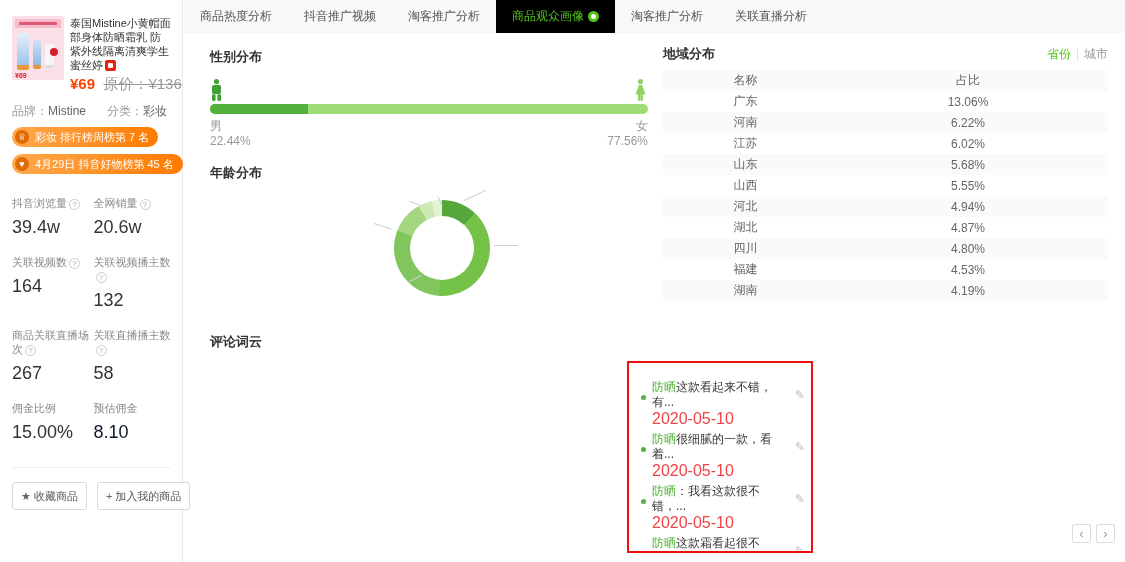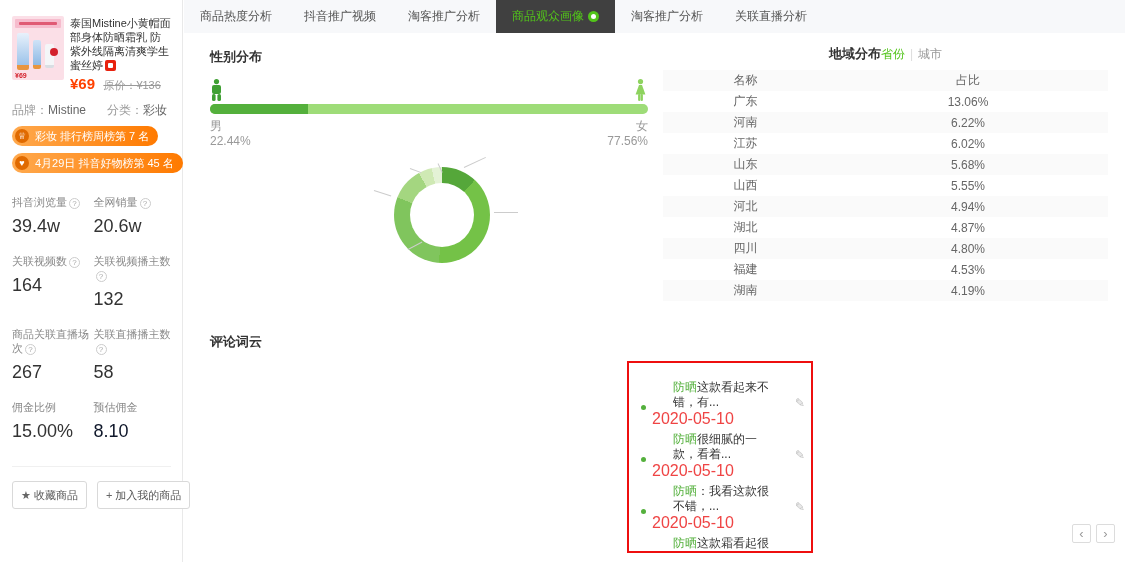--- a/index.html
+++ b/index.html
@@ -20,42 +20,42 @@
   .t2{left:21px;top:24px;width:8px;height:25px;background:linear-gradient(#cfe3f7,#8db8e4);border-bottom:4px solid #e8953f;}
   .t3{left:33px;top:28px;width:9px;height:21px;background:#f4f6f8;border-bottom:3px solid #d9dee3;}
   .t3::after{content:"";position:absolute;right:-4px;top:4px;width:8px;height:8px;border-radius:50%;background:#d3202c;}
   .pi-caption{position:absolute;left:3px;bottom:1px;font-size:7px;color:#d3202c;font-weight:700;}
   .prod-info{margin-left:6px;flex:1;min-width:0;}
   .prod-title{font-size:11px;line-height:14px;color:#333;}
   .plat-badge{display:inline-block;width:11px;height:11px;background:#e8220e;border-radius:2px;vertical-align:-2px;margin-left:2px;position:relative;}
   .plat-badge::after{content:"";position:absolute;inset:3px;background:#fff;border-radius:1px;}
   .price-row{margin-top:3px;white-space:nowrap;}
   .price{color:var(--price-red);font-size:15px;font-weight:700;}
-  .orig{color:#999;font-size:11px;text-decoration:line-through;margin-left:5px;}
+  .orig{color:#999;font-size:15px;text-decoration:line-through;margin-left:5px;}
   .brand-row{margin-top:9px;display:flex;justify-content:space-between;padding-right:4px;font-size:12px;color:#666;}
   .brand-row .lbl{color:#999;}
   .badge{margin-top:7px;height:20px;border-radius:10px;color:#fff;font-size:11px;line-height:20px;
     padding:0 9px 0 23px;position:relative;display:table;white-space:nowrap;
     background:linear-gradient(90deg,var(--badge-orange-1),var(--badge-orange-2));}
   .bicon{position:absolute;left:3px;top:3px;width:14px;height:14px;border-radius:50%;background:#e06a00;
     color:#fff;font-size:9px;line-height:14px;text-align:center;}
   .stats{margin-top:22px;display:grid;grid-template-columns:1fr 1fr;column-gap:4px;row-gap:17px;}
   .slabel{font-size:11px;color:#888;line-height:14px;}
   .info{display:inline-block;width:11px;height:11px;border:1px solid #ccc;border-radius:50%;font-size:8px;
     line-height:10px;text-align:center;color:#aaa;margin-left:2px;box-sizing:border-box;cursor:pointer;}
   .sval{font-size:18px;color:#333;margin-top:7px;}
   .sb-actions{margin-top:24px;padding-top:14px;border-top:1px solid #f0f0f0;display:flex;gap:10px;}
   .sb-btn{border:1px solid #d9d9d9;border-radius:3px;background:#fff;font-size:11px;color:#555;height:28px;
     line-height:26px;padding:0 8px;cursor:pointer;white-space:nowrap;box-sizing:border-box;}
   .sb-btn .bi{margin-right:3px;color:#666;}
   
   .main{position:absolute;left:184px;top:0;right:0;height:428px;}
   .tabbar{height:33px;background:#f7f8fa;display:flex;font-size:12px;color:#555;}
   .tab{padding:0 16px;line-height:33px;cursor:pointer;display:flex;align-items:center;gap:4px;}
-  .tab.active{background:#404040;color:var(--accent-green);}
+  .tab.active{background:#000000;color:var(--accent-green);}
   .tab-badge{width:11px;height:11px;border-radius:50%;background:var(--accent-green);position:relative;display:inline-block;}
   .tab-badge::after{content:"";position:absolute;inset:3px;background:#fff;border-radius:50%;}
   .content{position:absolute;left:0;top:33px;right:0;bottom:0;background:#fff;}
   .sec-title{font-size:13px;color:#333;font-weight:700;margin:0;}
   
   .sec-gender{position:absolute;left:26px;top:15px;width:438px;}
   .gicons{position:relative;height:22px;margin-top:13px;}
   .gi{position:absolute;top:0;}
   .gi.male{left:0;}
   .gi.female{right:0;}
@@ -66,38 +66,38 @@
   .glabels{display:flex;justify-content:space-between;margin-top:5px;color:#999;font-size:12px;line-height:15px;}
   .glabels .right{text-align:right;}
   .age-title{margin-top:15px;}
   .age-chart{position:relative;height:160px;margin-top:0;}
   .donut{position:absolute;left:184px;top:18px;width:96px;height:96px;border-radius:50%;}
   .donut::after{content:"";position:absolute;inset:16px;background:#fff;border-radius:50%;}
   .age-label{position:absolute;font-size:10px;color:#999;white-space:nowrap;}
   .age-line{position:absolute;height:1px;background:#ccc;transform-origin:left center;}
   
   .sec-region{position:absolute;left:479px;top:12px;width:445px;}
-  .region-head{display:flex;justify-content:center;align-items:center;}
+  .region-head{display:flex;justify-content:space-between;align-items:center;}
   .toggle{font-size:12px;}
   .tg{color:#999;cursor:pointer;}
   .tg.on{color:var(--accent-green);}
   .tg-sep{color:#ddd;margin:0 5px;}
   .region-table{width:100%;border-collapse:collapse;font-size:12px;color:#666;margin-top:7px;}
   .region-table th,.region-table td{height:21px;text-align:center;font-weight:400;padding:0;}
   .region-table thead tr{background:#fafafa;}
   .region-table tbody tr:nth-child(even){background:#fafafa;}
   
   .cloud-title{position:absolute;left:26px;top:300px;}
   .cloud{position:absolute;left:46px;top:322px;width:332px;height:205px;}
   .w{position:absolute;white-space:nowrap;line-height:1;transform-origin:center;}
   .comments{position:absolute;left:443px;top:328px;width:186px;height:192px;border:2px solid var(--frame-red);
     box-sizing:border-box;padding:17px 6px 0 12px;overflow:hidden;background:#fff;}
   .comments ul{list-style:none;margin:0;padding:0;}
   .c-item{margin-bottom:2px;font-size:12px;}
-  .c-line{display:flex;align-items:flex-end;gap:21px;}
+  .c-line{display:flex;align-items:center;}
   .c-dot{width:5px;height:5px;border-radius:50%;background:#54b03c;margin:5px 6px 0 0;flex:none;}
   .c-text{flex:1;line-height:15px;color:#333;min-width:0;}
   .c-kw{color:#54b03c;font-weight:400;}
   .c-link{color:#bbb;font-size:12px;margin-left:3px;flex:none;cursor:pointer;}
   .c-date{color:#ef4444;margin:2px 0 6px 11px;line-height:14px;font-size:16px;}
   .pager{position:absolute;left:888px;top:491px;display:flex;gap:5px;}
   .pg{width:19px;height:19px;border:1px solid #dcdcdc;border-radius:2px;background:#fff;color:#999;
     font-size:13px;line-height:16px;text-align:center;cursor:pointer;box-sizing:border-box;}
 </style>
 </head>
@@ -238,20 +238,21 @@
       <div class="glabels">
         <div class="left">
           <div>男</div>
           <div>22.44%</div>
         </div>
         <div class="right">
           <div>女</div>
           <div>77.56%</div>
         </div>
       </div>
+      <h3 class="sec-title age-title">年龄分布</h3>
       <div class="age-chart">
         <div class="donut" style="background: conic-gradient(rgb(85, 167, 58) 0deg, rgb(85, 167, 58) 43.2deg, rgb(116, 194, 71) 43.2deg, rgb(116, 194, 71) 183.6deg, rgb(128, 197, 93) 183.6deg, rgb(128, 197, 93) 291.6deg, rgb(164, 214, 128) 291.6deg, rgb(164, 214, 128) 331.2deg, rgb(207, 233, 180) 331.2deg, rgb(207, 233, 180) 347.4deg, rgb(228, 242, 214) 347.4deg, rgb(228, 242, 214) 360deg);"></div>
         <div>
 
         <span class="age-label" style="left: 212px; top: 2px;"></span>
             <span class="age-label" style="left: 174px; top: 12px;"></span>
             <span class="age-label" style="left: 144px; top: 34px;"></span>
             <span class="age-label" style="left: 178px; top: 98px;"></span>
             <span class="age-label" style="left: 310px; top: 58px;"></span>
             <span class="age-label" style="left: 276px; top: 4px;"></span>

